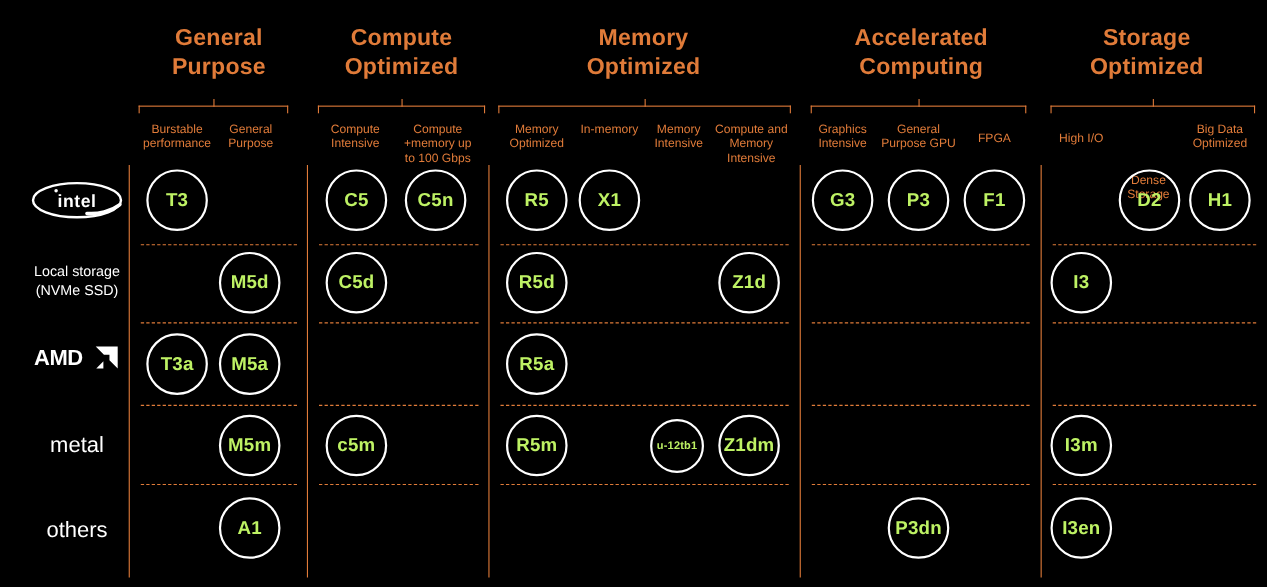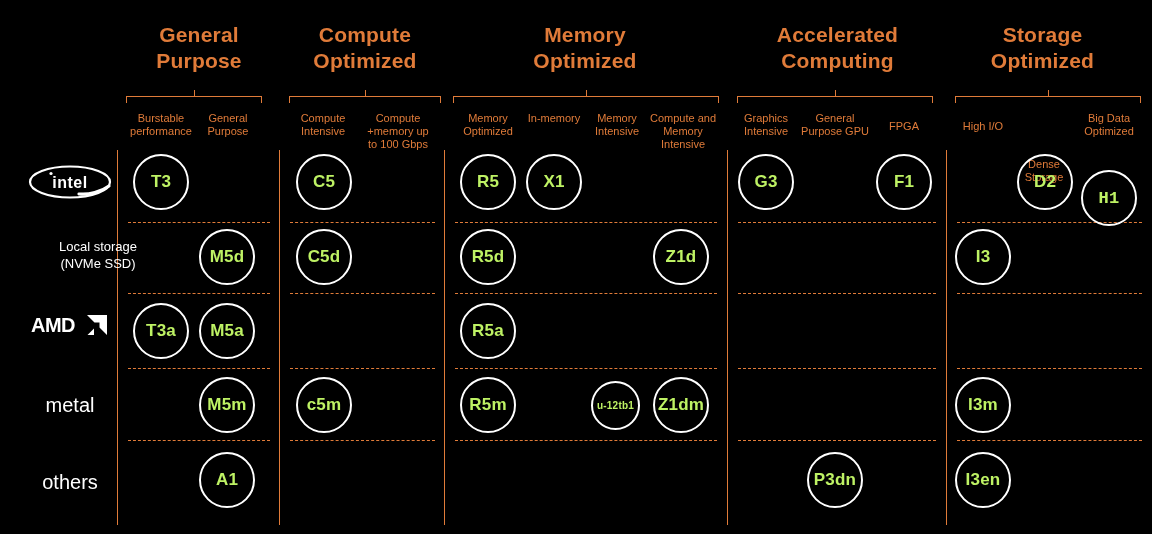--- a/index.html
+++ b/index.html
@@ -288,21 +288,21 @@
     <svg width="86" height="36" viewBox="0 0 86 36" aria-label="intel">
       <ellipse cx="43" cy="18" rx="40" ry="15.5" fill="none" stroke="#ffffff" stroke-width="2.2"></ellipse>
       <path d="M52 30 C62 31 74 28 82 22" fill="none" stroke="#ffffff" stroke-width="3.2" stroke-linecap="round"></path>
       <g fill="#ffffff" font-family="'Liberation Sans', sans-serif" font-size="16" font-weight="bold">
         <text x="43" y="24" text-anchor="middle" letter-spacing="0.5">intel</text>
       </g>
       <circle cx="24" cy="9.5" r="1.6" fill="#ffffff"></circle>
     </svg>
   </div>
 
-  <div class="row-label small" style="top:238px;margin-left:28px;">
+  <div class="row-label small" style="top:238px;">
     <div>Local storage</div>
     <div>(NVMe SSD)</div>
   </div>
 
   <div class="logo-wrap" style="top:310px; height:30px;">
     <svg width="78" height="24" viewBox="0 0 78 24" aria-label="AMD">
       <text x="0" y="19" fill="#ffffff" font-family="'Liberation Sans', sans-serif" font-size="20" font-weight="bold" letter-spacing="-0.5">AMD</text>
       <path d="M56 2 L76 2 L76 22 L68.5 14.5 L68.5 9.5 L63.5 9.5 Z" fill="#ffffff"></path>
       <path d="M56.5 22 L63 15.5 L63 22 Z" fill="#ffffff"></path>
     </svg>
@@ -315,36 +315,42 @@
   <div class="row-label big" style="top:470px;">
     <div>others</div>
   </div>
 
   <div class="chip" style="left:133px; top:154px; width:56px; height:56px;">
       <span>T3</span>
     </div>
   <div class="chip" style="left:296px; top:154px; width:56px; height:56px;">
       <span>C5</span>
     </div>
+  <div class="chip" style="left:368px; top:154px; width:56px; height:56px;">
+      <span>C5n</span>
+    </div>
   <div class="chip" style="left:460px; top:154px; width:56px; height:56px;">
       <span>R5</span>
     </div>
   <div class="chip" style="left:526px; top:154px; width:56px; height:56px;">
       <span>X1</span>
     </div>
   <div class="chip" style="left:738px; top:154px; width:56px; height:56px;">
       <span>G3</span>
     </div>
+  <div class="chip" style="left:807px; top:154px; width:56px; height:56px;">
+      <span>P3</span>
+    </div>
   <div class="chip" style="left:876px; top:154px; width:56px; height:56px;">
       <span>F1</span>
     </div>
   <div class="chip" style="left:1017px; top:154px; width:56px; height:56px;">
       <span>D2</span>
     </div>
-  <div class="chip" style="left:1081px; top:170px; width:56px; height:56px;font-family:Liberation Mono, monospace;">
+  <div class="chip" style="left:1081px; top:154px; width:56px; height:56px;">
       <span>H1</span>
     </div>
 
   <div class="chip" style="left:199px; top:229px; width:56px; height:56px;">
       <span>M5d</span>
     </div>
   <div class="chip" style="left:296px; top:229px; width:56px; height:56px;">
       <span>C5d</span>
     </div>
   <div class="chip" style="left:460px; top:229px; width:56px; height:56px;">

